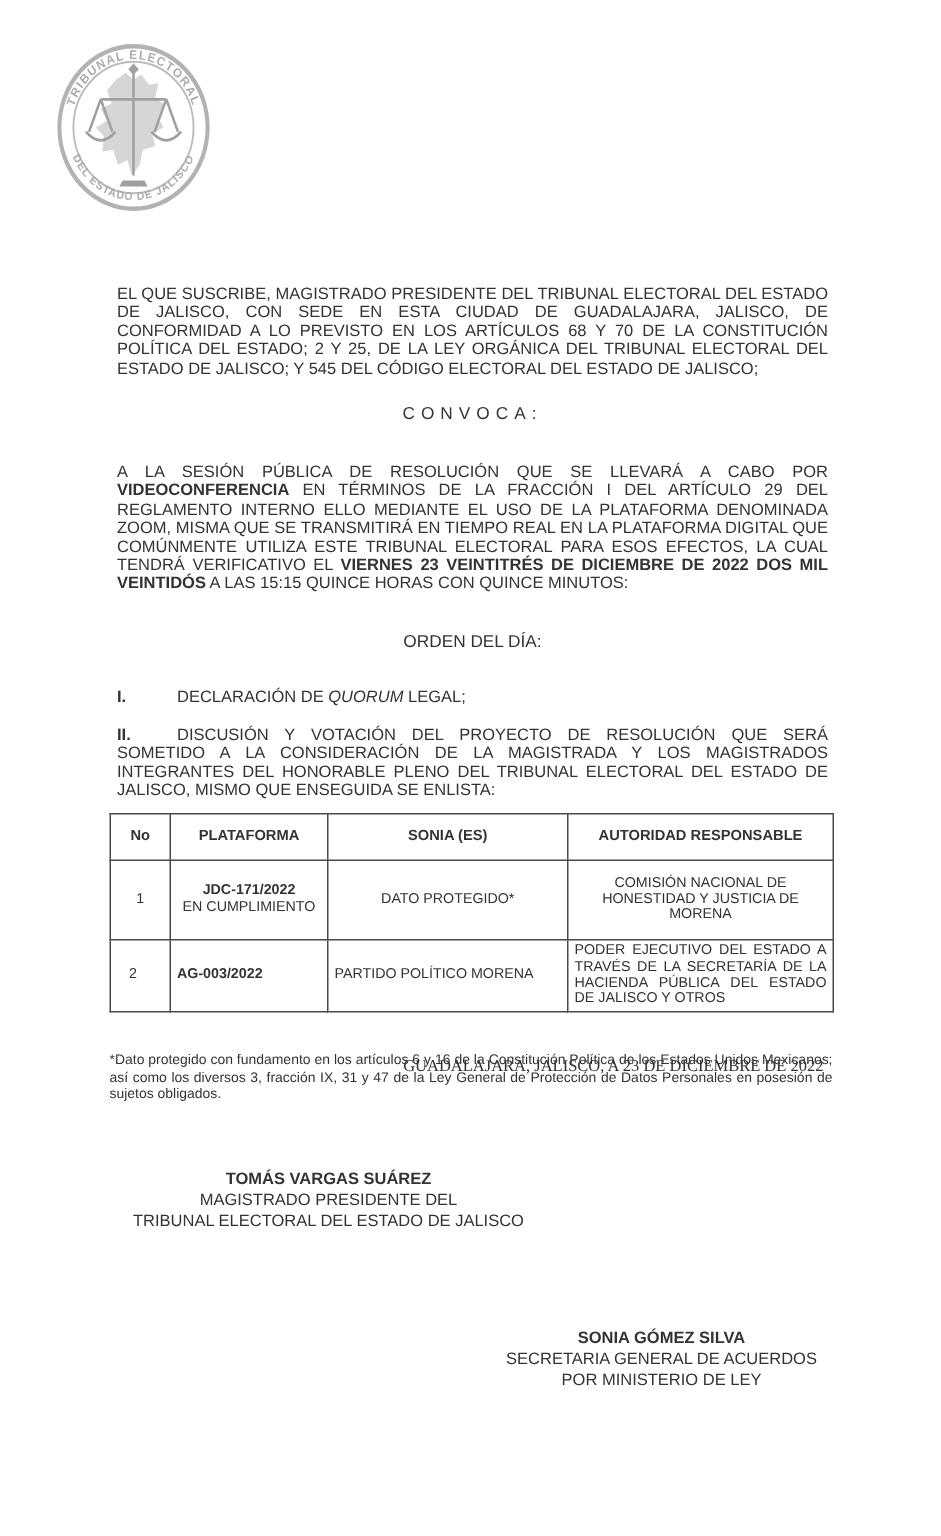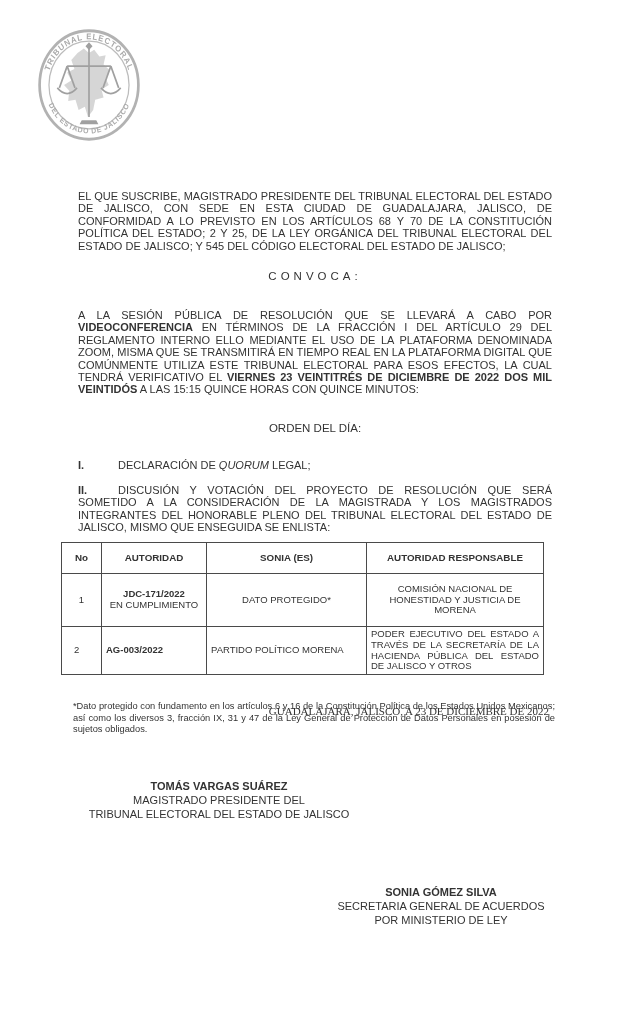--- a/index.html
+++ b/index.html
@@ -23,21 +23,21 @@
   .center-head{
     left:78px;width:474px;
     font-size:11.5px;font-weight:normal;
     text-align:center;
   }
   .convoca{letter-spacing:4px;}
   .numeral{display:inline-block;width:40px;font-weight:bold;}
   em.quorum{font-style:italic;}
   b,.b{font-weight:bold;}
   
-  .tablewrap{left:61px;top:542px;width:482px;}
+  .tablewrap{left:73px;top:542px;width:482px;}
   table.docs{
     border-collapse:collapse;width:482px;
     font-size:9.5px;line-height:10.8px;color:#333;
     table-layout:fixed;
   }
   table.docs th,table.docs td{
     border:1px solid #4a4a4a;
     padding:2px 4px;
     vertical-align:middle;
     overflow:hidden;
@@ -121,21 +121,21 @@
     <table class="docs">
       <colgroup>
         <col style="width:40px">
           <col style="width:105px">
           <col style="width:160px">
           <col style="width:177px">
       </colgroup>
       <tbody>
           <tr>
         <th>No</th>
-        <th>AUTORIDAD</th>
+        <th>PLATAFORMA</th>
         <th>SONIA (ES)</th>
         <th>AUTORIDAD RESPONSABLE</th>
       </tr>
       <tr class="row1">
         <td>1</td>
         <td><span class="b">JDC-171/2022</span><br><span>EN CUMPLIMIENTO</span></td>
         <td>DATO PROTEGIDO*</td>
         <td>COMISIÓN NACIONAL DE HONESTIDAD Y JUSTICIA DE MORENA</td>
       </tr>
       <tr class="row2">

